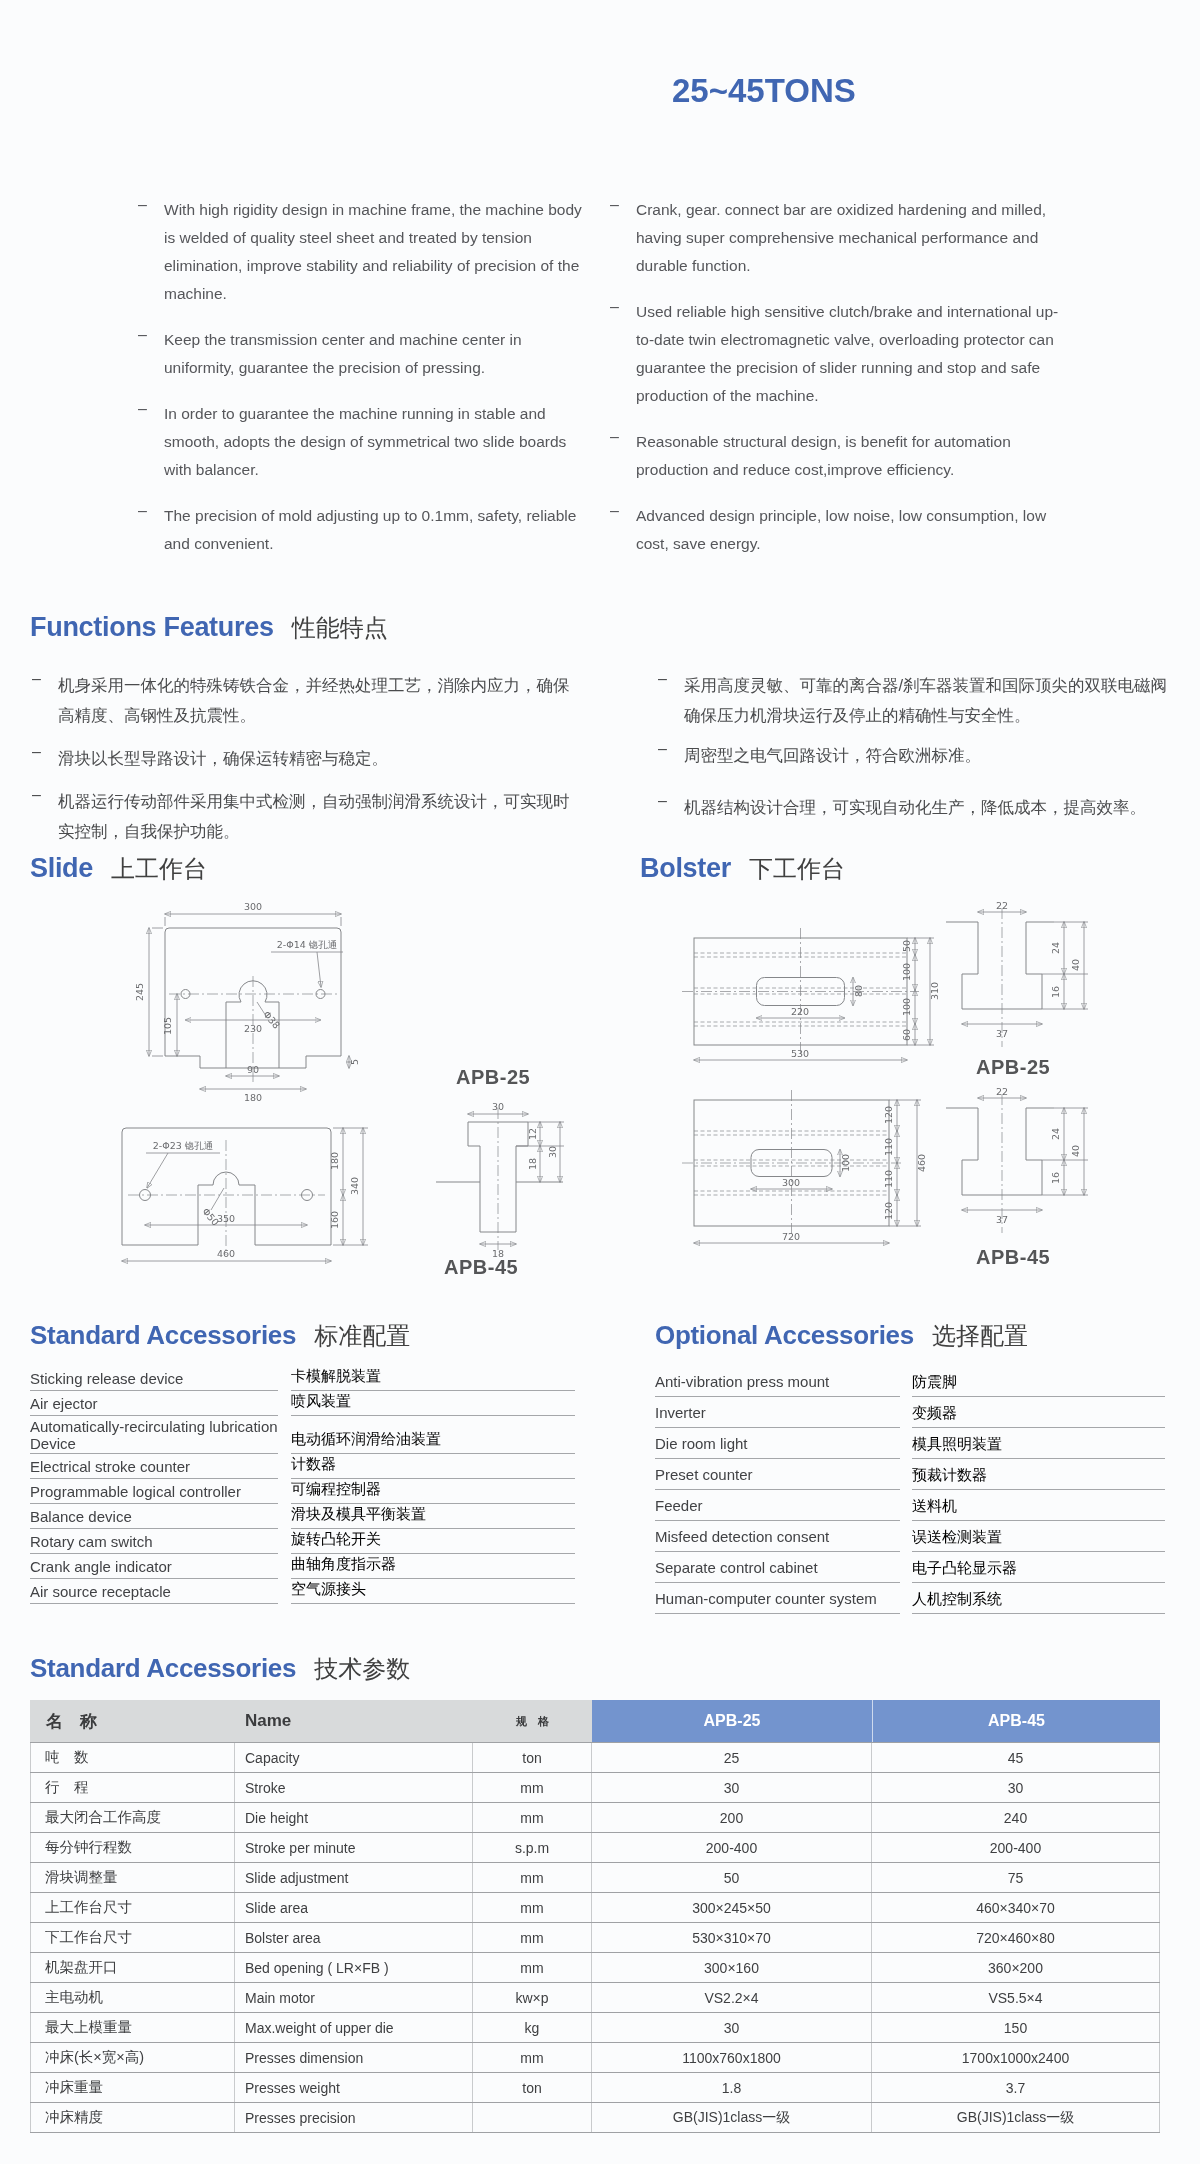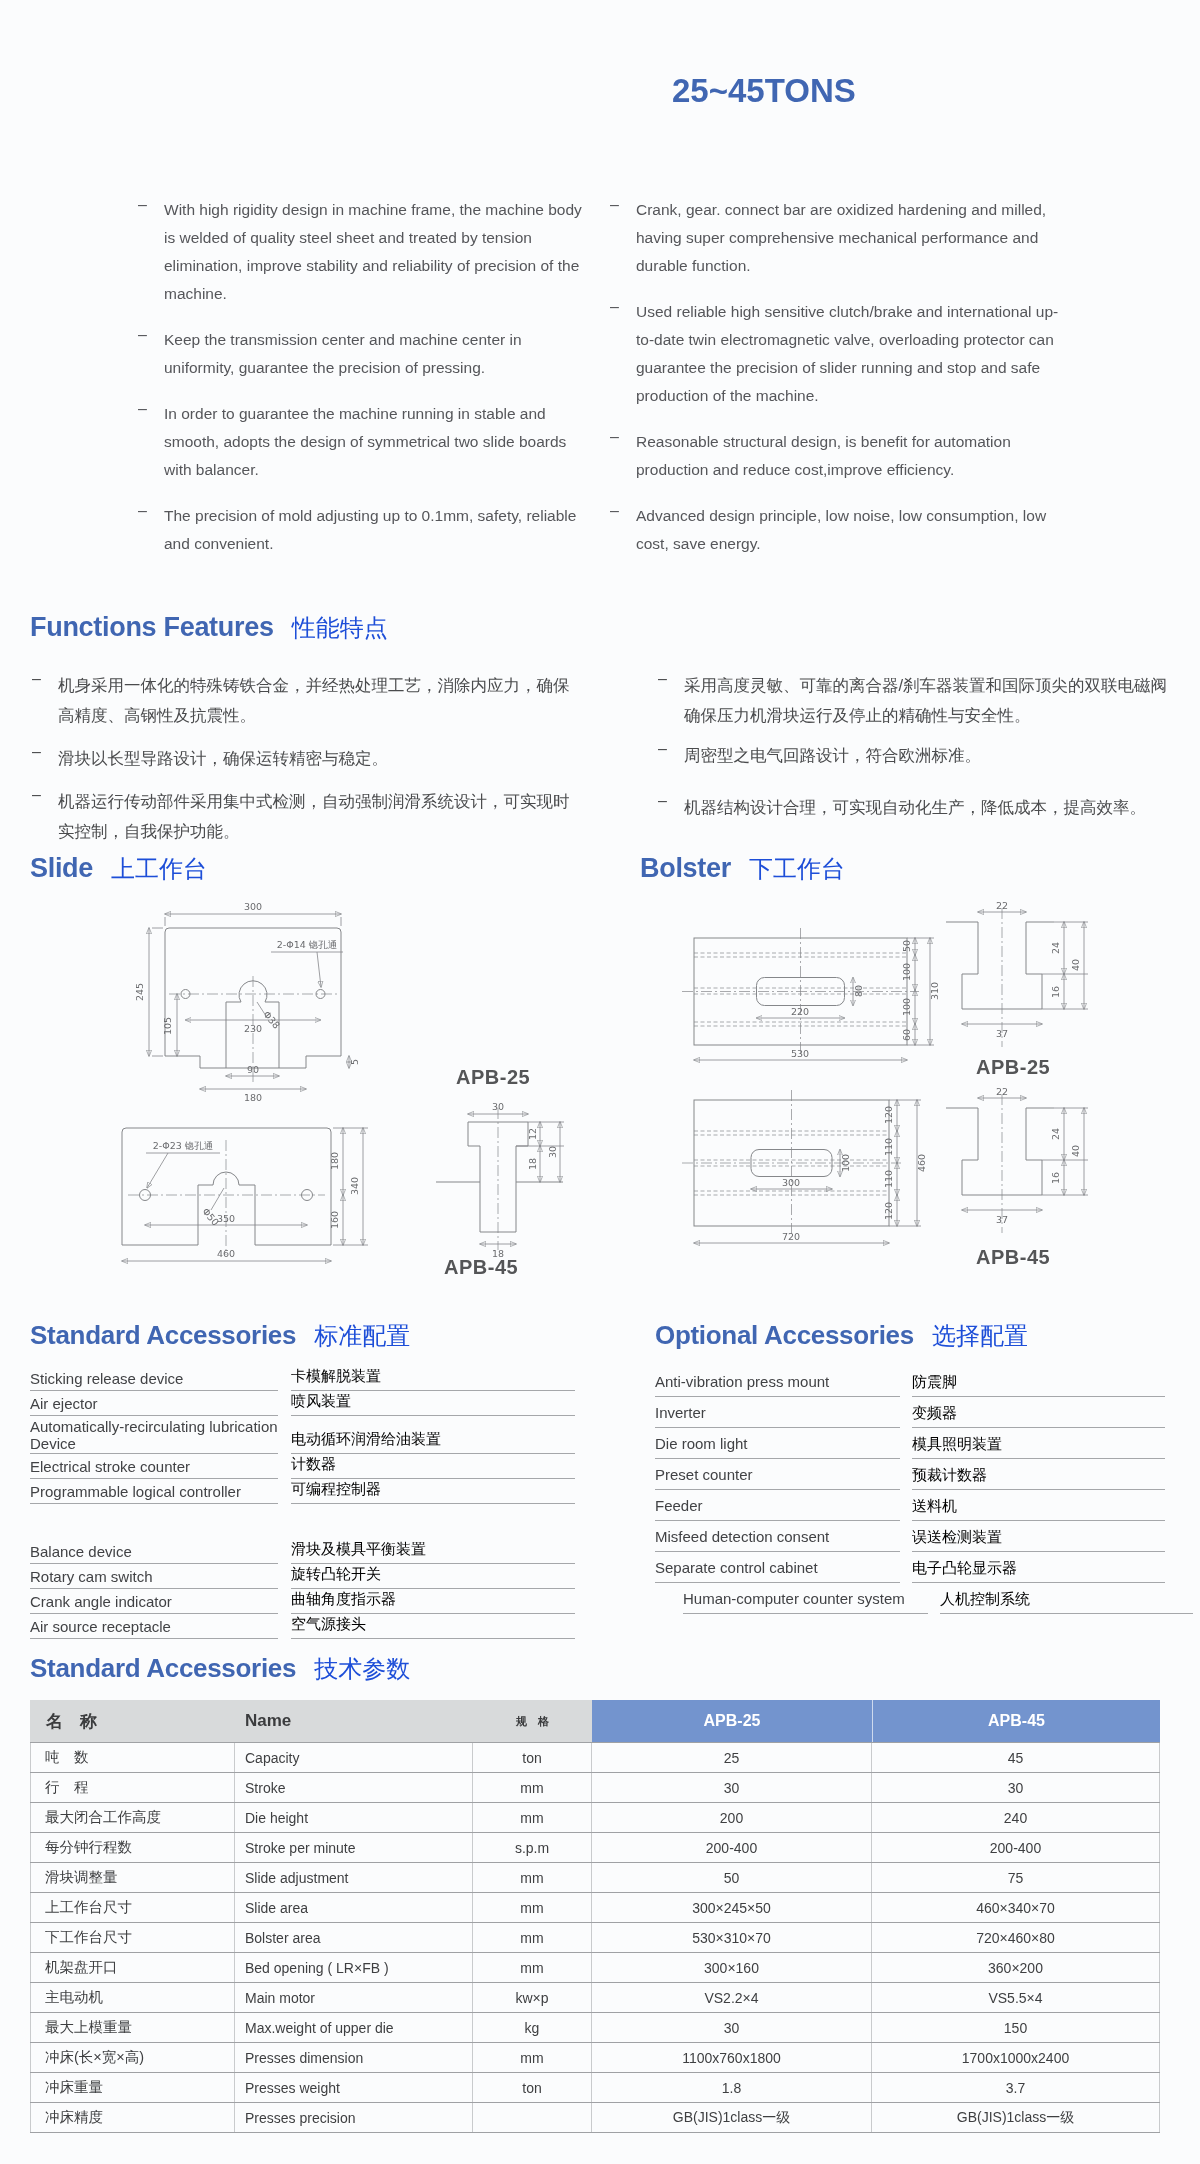--- a/index.html
+++ b/index.html
@@ -2,21 +2,21 @@
 <html><head>
 <meta charset="utf-8">
 <style>
   html,body{margin:0;padding:0;background:#eef0f2;}
   #page{position:relative;width:1200px;height:2164px;background:#fbfcfd;
         font-family:"Liberation Sans","DejaVu Sans",sans-serif;color:#3e3f41;overflow:hidden;}
   .abs{position:absolute;}
   .title{font-size:33px;font-weight:bold;color:#4066b2;letter-spacing:0;}
   .h2{display:flex;align-items:baseline;white-space:nowrap;}
   .h2 .en{font-size:27px;font-weight:bold;color:#4066b2;letter-spacing:-0.3px;}
-  .h2 .zh{font-size:24px;margin-left:18px;color:#1d4ed8;}
+  .h2 .zh{font-size:24px;margin-left:18px;color:#404040;}
   .b{display:flex;margin-bottom:18px;}
   .b .d{flex:none;width:26px;color:#55565a;}
   .b p{margin:0;font-size:15.5px;line-height:28px;color:#55565a;}
   .fb .d{color:#4a4b4d;}
   .fb p{font-size:16.5px;line-height:30px;color:#4a4b4d;}
   .dlabel{font-size:20px;font-weight:bold;color:#545557;letter-spacing:0.5px;}
   
   .acc-row{display:flex;align-items:stretch;}
   .acc-en{border-bottom:1px solid #a5a7aa;font-size:15px;color:#414245;display:flex;align-items:center;line-height:17px;}
   .acc-zh{border-bottom:1px solid #a5a7aa;font-size:15px;color:#000000;display:flex;align-items:flex-end;padding-bottom:4px;}
@@ -347,21 +347,21 @@
     <div class="acc-row" style="height:25px;">
         <div class="acc-en">Electrical stroke counter</div>
         <div class="acc-gap"></div>
         <div class="acc-zh">计数器</div>
       </div>
     <div class="acc-row" style="height:25px;">
         <div class="acc-en">Programmable logical controller</div>
         <div class="acc-gap"></div>
         <div class="acc-zh">可编程控制器</div>
       </div>
-    <div class="acc-row" style="height:25px;margin-top:35px;">
+    <div class="acc-row" style="height:25px;">
         <div class="acc-en">Balance device</div>
         <div class="acc-gap"></div>
         <div class="acc-zh">滑块及模具平衡装置</div>
       </div>
     <div class="acc-row" style="height:25px;">
         <div class="acc-en">Rotary cam switch</div>
         <div class="acc-gap"></div>
         <div class="acc-zh">旋转凸轮开关</div>
       </div>
     <div class="acc-row" style="height:25px;">
@@ -409,21 +409,21 @@
     <div class="acc-row" style="height:31px;">
         <div class="acc-en">Misfeed detection consent</div>
         <div class="acc-gap"></div>
         <div class="acc-zh">误送检测装置</div>
       </div>
     <div class="acc-row" style="height:31px;">
         <div class="acc-en">Separate control cabinet</div>
         <div class="acc-gap"></div>
         <div class="acc-zh">电子凸轮显示器</div>
       </div>
-    <div class="acc-row" style="height:31px;margin-left:28px;">
+    <div class="acc-row" style="height:31px;">
         <div class="acc-en">Human-computer counter system</div>
         <div class="acc-gap"></div>
         <div class="acc-zh">人机控制系统</div>
       </div>
   </div>
 
   <div class="abs h2" style="left:30px;top:1653px;">
     <span class="en" style="font-size:26px;">Standard Accessories</span>
     <span class="zh">技术参数</span>
   </div>

